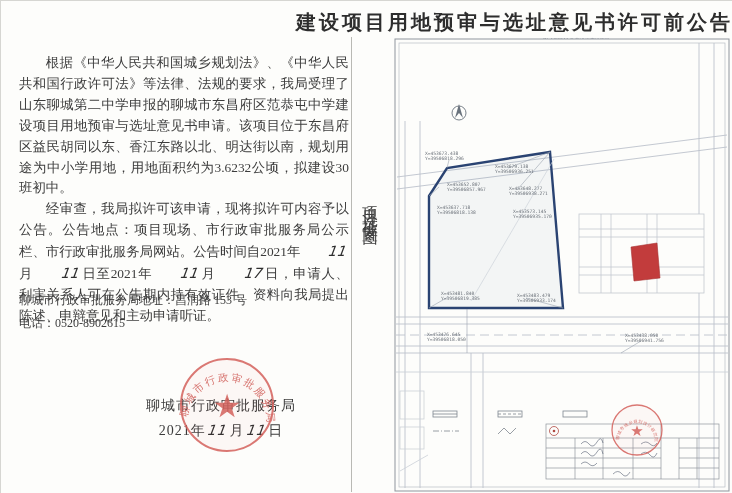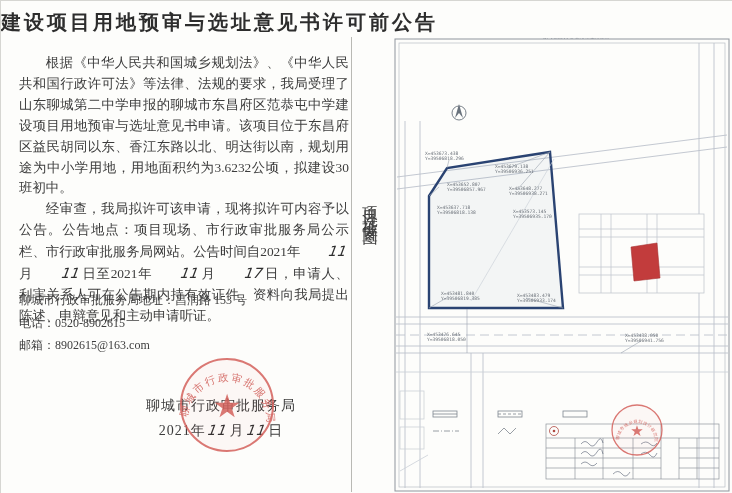--- a/index.html
+++ b/index.html
@@ -2,21 +2,21 @@
 <html><head>
 <meta charset="utf-8">
 <style>
   html,body{margin:0;padding:0;background:#e9e9e6;}
   #page{position:relative;width:732px;height:493px;background:#fdfdfb;border:1px solid #d6d6d2;
         font-family:"Liberation Serif",serif;color:#3c3c3c;overflow:hidden;}
   .abs{position:absolute;}
   svg text{font-family:"Liberation Sans",sans-serif;}
 
   
-  #page-title{top:8px;left:0;width:100%;text-align:left;font-size:20px;font-weight:bold;
+  #page-title{top:8px;left:0;width:100%;text-align:right;font-size:20px;font-weight:bold;
               letter-spacing:3px;color:#2d2d2d;font-family:"Liberation Sans",sans-serif;}
 
   
   .vline{width:1px;background:#b9b9b4;}
   #divider{left:350px;top:36px;height:455px;}
 
   
   #notice-body{left:18px;top:52px;width:330px;font-size:13.4px;line-height:20.9px;text-align:justify;}
   #notice-body p{margin:0;text-indent:2em;}
   .hw{font-family:"DejaVu Sans",sans-serif;font-style:italic;display:inline-block;
@@ -186,21 +186,20 @@
   <div class="abs vline" id="divider"></div>
 
   <div class="abs" id="notice-body">
     <p>根据《中华人民共和国城乡规划法》、《中华人民共和国行政许可法》等法律、法规的要求，我局受理了山东聊城第二中学申报的聊城市东昌府区范恭屯中学建设项目用地预审与选址意见书申请。该项目位于东昌府区益民胡同以东、香江东路以北、明达街以南，规划用途为中小学用地，用地面积约为3.6232公顷，拟建设30班初中。</p>
     <p><span>经审查，我局拟许可该申请，现将拟许可内容予以公告。公告地点：项目现场、市行政审批服务局公示栏、市行政审批服务局网站。公告时间自2021年</span><span class="hw">11</span><span>月</span><span class="hw">11</span><span>日至2021年</span><span class="hw">11</span><span>月</span><span class="hw">17</span><span>日，申请人、利害关系人可在公告期内持有效证件、资料向我局提出陈述、申辩意见和主动申请听证。</span></p>
   </div>
 
   <div class="abs" id="contact">
     <div>聊城市行政审批服务局地址：昌润路 153 号</div>
     <div>电话：0520-8902615</div>
-    <div>邮箱：8902615@163.com</div>
   </div>
 
   <div class="abs" id="sign-block">
     <div>聊城市行政审批服务局</div>
     <div><span>2021年</span><span class="hw">11</span><span>月</span><span class="hw">11</span><span>日</span></div>
   </div>
 
   <div class="abs" id="side-label">项目选址位置图</div>
 
   <div class="abs map-label" id="strip-top">JN-AG0044 教育设施广场项目</div>

